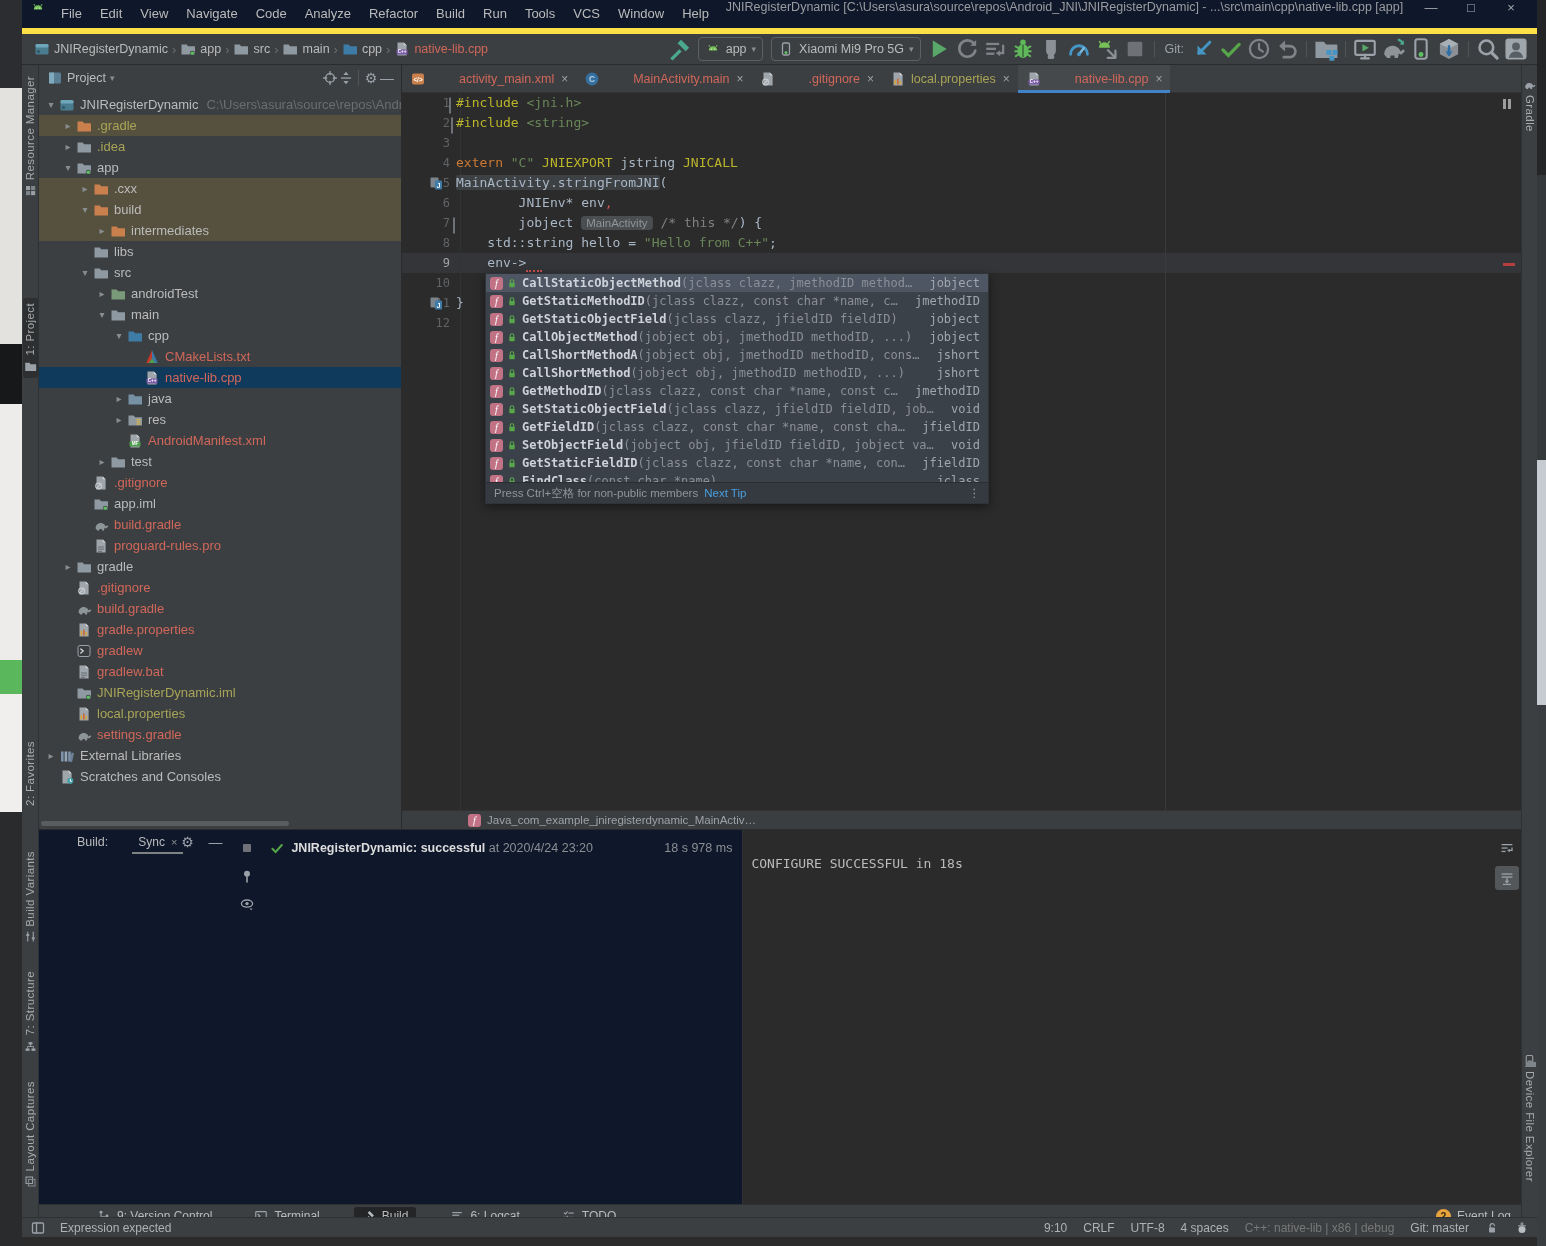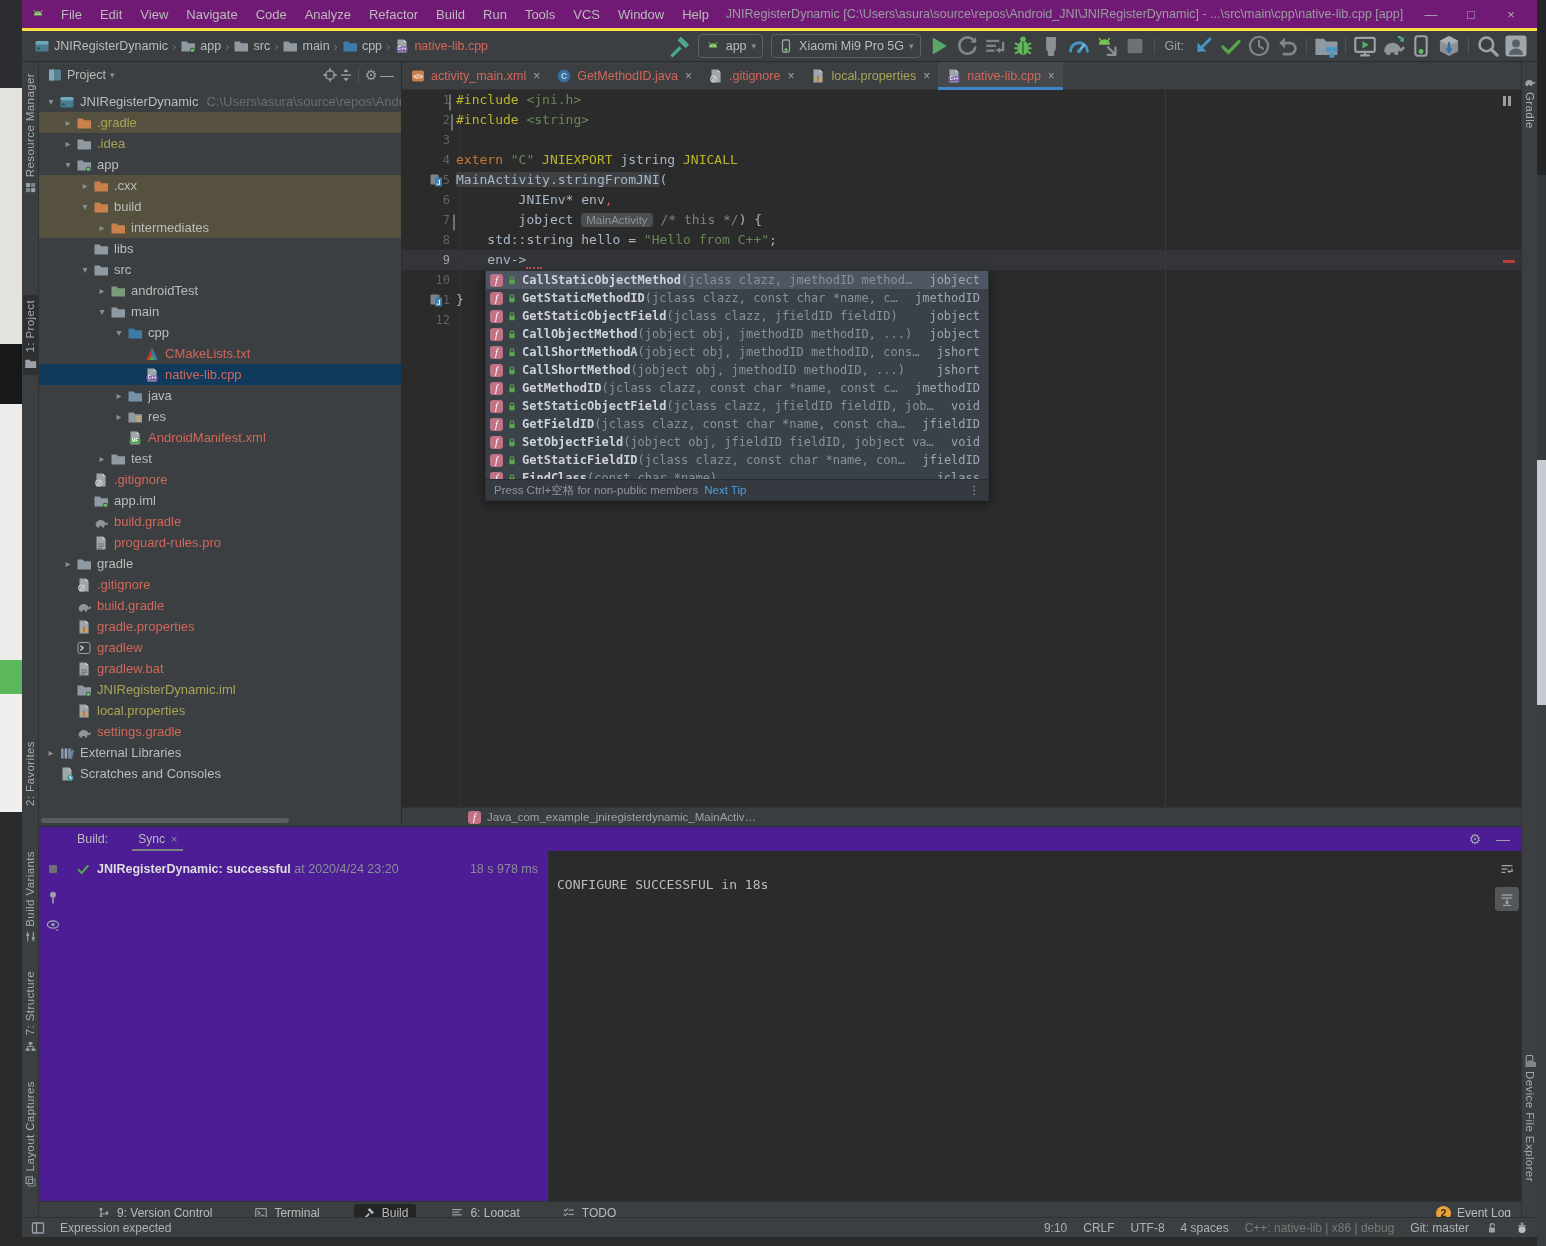--- a/index.html
+++ b/index.html
@@ -6,21 +6,21 @@
   .screen{position:relative;width:1546px;height:1246px;overflow:hidden;background:#2b2b2b;
     font-family:"Liberation Sans",sans-serif;font-size:12px;color:#bbbbbb;-webkit-font-smoothing:antialiased;}
   .abs{position:absolute;}
   
   .bgseg{position:absolute;left:0;width:22px;}
   .bgseg-r{position:absolute;right:0;width:9px;}
   .bgbottom{position:absolute;left:0;bottom:0;width:1546px;height:9px;background:#cfcfce;overflow:hidden;
     font-size:9px;color:#5a5a5a;line-height:9px;}
   
   .ide{position:absolute;left:22px;top:0;width:1515px;height:1237px;display:flex;flex-direction:column;background:#3c3f41;}
-  .titlebar{height:28px;display:flex;align-items:center;background:#701a75;border-bottom:3px solid #fde047;flex:none;}
+  .titlebar{height:28px;display:flex;align-items:flex-start;background:#0f172a;border-bottom:6px solid #fde047;flex:none;}
   .menu-item{padding:0 9px;font-size:13px;color:#bbbbbb;line-height:27px;cursor:default;}
   .win-title{flex:1;text-align:center;color:#9a9da0;font-size:12.5px;white-space:nowrap;overflow:hidden;}
   .winctl{display:flex;align-items:center;gap:0;margin-right:6px;}
   .winctl span{width:40px;text-align:center;color:#a6abb0;font-size:13px;cursor:default;}
   .toolbar{height:30px;display:flex;align-items:center;background:#3c3f41;border-bottom:1px solid #292b2d;flex:none;padding-left:12px;}
   .crumbs{display:flex;align-items:center;gap:2px;}
   .crumb{display:flex;align-items:center;gap:4px;font-size:12.5px;color:#bbbbbb;}
   .crumb.red{color:#d1675a;}
   .chev{color:#6b6e70;font-size:13px;padding:0 2px;}
   .tb-right{margin-left:auto;display:flex;align-items:center;gap:2px;padding-right:8px;}
@@ -44,21 +44,21 @@
   
   .proj{width:362px;flex:none;background:#3c3f41;border-right:1px solid #292b2d;display:flex;flex-direction:column;position:relative;}
   .proj-head{height:26px;display:flex;align-items:center;padding:0 6px 0 8px;flex:none;}
   .proj-head .ttl{font-size:12.5px;color:#bbbbbb;margin:0 4px;}
   .proj-head .spacer{flex:1;}
   .tree{flex:1;overflow:hidden;padding-top:3px;position:relative;}
   .trow{height:21px;display:flex;align-items:center;white-space:nowrap;font-size:13px;color:#bbbbbb;}
   .trow .arrow{width:16px;text-align:center;color:#8a8d90;font-size:10px;flex:none;}
   .trow .lbl{margin-left:5px;}
   .trow .path{margin-left:8px;color:#6b6d6f;}
-  .t-red{color:#d1675a;} .t-olive{color:#a8a457;}
+  .t-red{color:#d1675a;margin-left:28px;} .t-olive{color:#a8a457;}
   .r-ex{background:#56513e;} .r-sel{background:#103a5c;}
   .hscroll{position:absolute;left:2px;bottom:3px;width:248px;height:5px;border-radius:3px;background:#5a5d5f;}
   
   .edcol{flex:1;display:flex;flex-direction:column;min-width:0;background:#2b2b2b;}
   .tabs{height:27px;background:#3c3f41;border-bottom:1px solid #323232;display:flex;align-items:stretch;flex:none;}
   .tab{display:flex;align-items:center;gap:5px;padding:0 8px;font-size:12.5px;position:relative;color:#bbbbbb;}
   .tab .x{color:#9da2a6;font-size:12px;margin-left:2px;}
   .tab.active{background:#45494c;}
   .tab.active:after{content:"";position:absolute;left:0;right:0;bottom:-1px;height:3px;background:#4083c9;}
   .edbody{flex:1;position:relative;overflow:hidden;font-family:"DejaVu Sans Mono",monospace;font-size:13px;}
@@ -91,21 +91,21 @@
   .fbadge{width:13px;height:13px;border-radius:3px;background:#c27285;color:#fff;font-family:"Liberation Serif",serif;
     font-style:italic;font-size:10px;display:flex;align-items:center;justify-content:center;flex:none;}
   .pop-foot{height:20px;background:#343a40;border-top:1px solid #2a2e33;display:flex;align-items:center;
     padding:0 8px;font-size:11.5px;color:#8f959b;font-family:"Liberation Sans",sans-serif;}
   .pop-foot .link{color:#4b9fde;margin-left:6px;}
   .pop-foot .kebab{margin-left:auto;color:#9aa1a8;}
   
   .ctxbar{height:18px;background:#3b3e40;border-top:1px solid #323232;display:flex;align-items:center;
     padding-left:66px;gap:6px;font-size:11.5px;color:#9da2a6;flex:none;}
   
-  .build{height:374px;border-top:1px solid #292b2d;display:flex;flex-direction:column;background:#4c1d95;flex:none;}
+  .build{height:374px;border-top:1px solid #292b2d;display:flex;flex-direction:row;background:#0f172a;flex:none;}
   .build-head{height:24px;display:flex;align-items:center;padding:0 10px 0 38px;flex:none;}
   .build-head .bt{font-size:12.5px;color:#bbbbbb;}
   .build-tab{margin-left:28px;position:relative;display:flex;align-items:center;gap:6px;padding:0 2px;height:100%;}
   .build-tab:after{content:"";position:absolute;left:-4px;right:-4px;bottom:0;height:2px;background:#7f8283;}
   .build-tab .x{color:#8a8f93;font-size:11px;}
   .build-body{flex:1;display:flex;min-height:0;}
   .build-rail{width:28px;display:flex;flex-direction:column;align-items:center;gap:12px;padding-top:10px;flex:none;}
   .build-left{width:481px;flex:none;position:relative;border-right:1px solid #2e3133;}
   .bres{position:absolute;left:8px;right:10px;top:10px;display:flex;align-items:center;gap:6px;font-size:12.5px;}
   .bres .nm{color:#dddddd;font-weight:bold;}
@@ -887,21 +887,21 @@
                   <span class="t-red">activity_main.xml</span>
                   <span class="x">×</span>
                 </div>
                 <div class="tab">
                   <span class="ic">
                     <svg viewBox="0 0 16 16" xmlns="http://www.w3.org/2000/svg">
                       <circle cx="8" cy="8" r="6.4" fill="#366f9e"></circle>
                       <text x="8" y="11" font-size="8.4" fill="#b9d2e6" font-family="Liberation Sans,sans-serif" font-weight="bold" text-anchor="middle">C</text>
                     </svg>
                   </span>
-                  <span class="t-red">GetMethodID.java</span>
+                  <span class="t-red">MainActivity.main</span>
                   <span class="x">×</span>
                 </div>
                 <div class="tab">
                   <span class="ic">
                     <svg viewBox="0 0 16 16" xmlns="http://www.w3.org/2000/svg">
                       <path d="M3.5 1.5h6.3l2.8 2.8v10.2H3.5z" fill="#9fa6ab"></path>
                       <path d="M9.8 1.5l2.8 2.8H9.8z" fill="#cdd2d6"></path>
                       <circle cx="5.6" cy="11" r="2.9" fill="none" stroke="#c5cbd0" stroke-width="1.1"></circle>
                       <line x1="3.6" y1="13" x2="7.6" y2="9" stroke="#c5cbd0" stroke-width="1.1" stroke-linecap="round"></line>
                     </svg>

